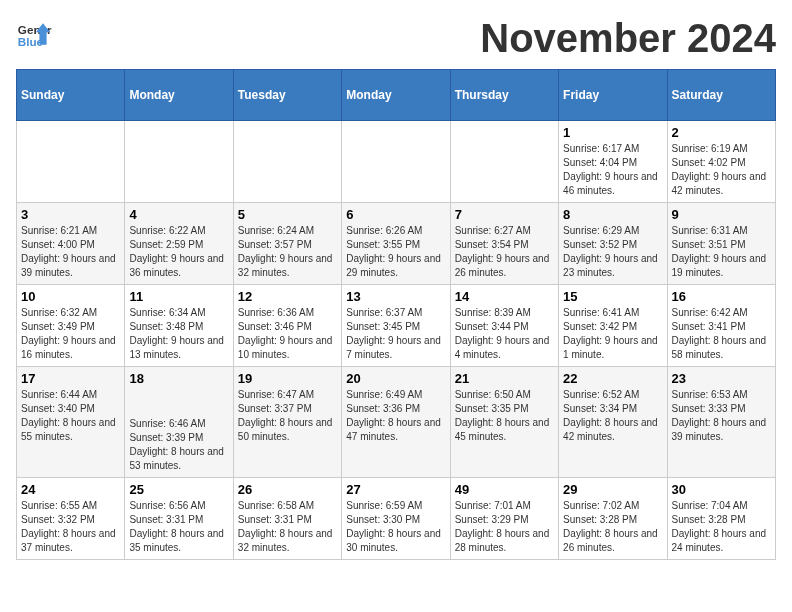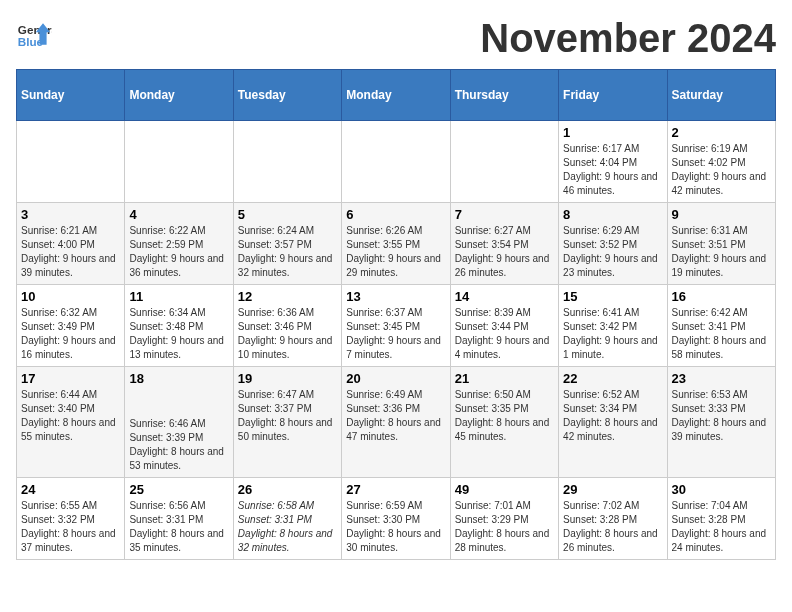--- a/index.html
+++ b/index.html
@@ -265,21 +265,21 @@
 Daylight: 8 hours and 37 minutes.</div>
         </td>
         <td>
           <span class="day-num">25</span>
           <div class="day-info" style="white-space: pre-line;">Sunrise: 6:56 AM
 Sunset: 3:31 PM
 Daylight: 8 hours and 35 minutes.</div>
         </td>
         <td>
           <span class="day-num">26</span>
-          <div class="day-info" style="white-space: pre-line; font-style: italic;">Sunrise: 6:58 AM
+          <div class="day-info" style="white-space: pre-line;">Sunrise: 6:58 AM
 Sunset: 3:31 PM
 Daylight: 8 hours and 32 minutes.</div>
         </td>
         <td>
           <span class="day-num">27</span>
           <div class="day-info" style="white-space: pre-line;">Sunrise: 6:59 AM
 Sunset: 3:30 PM
 Daylight: 8 hours and 30 minutes.</div>
         </td>
         <td>

